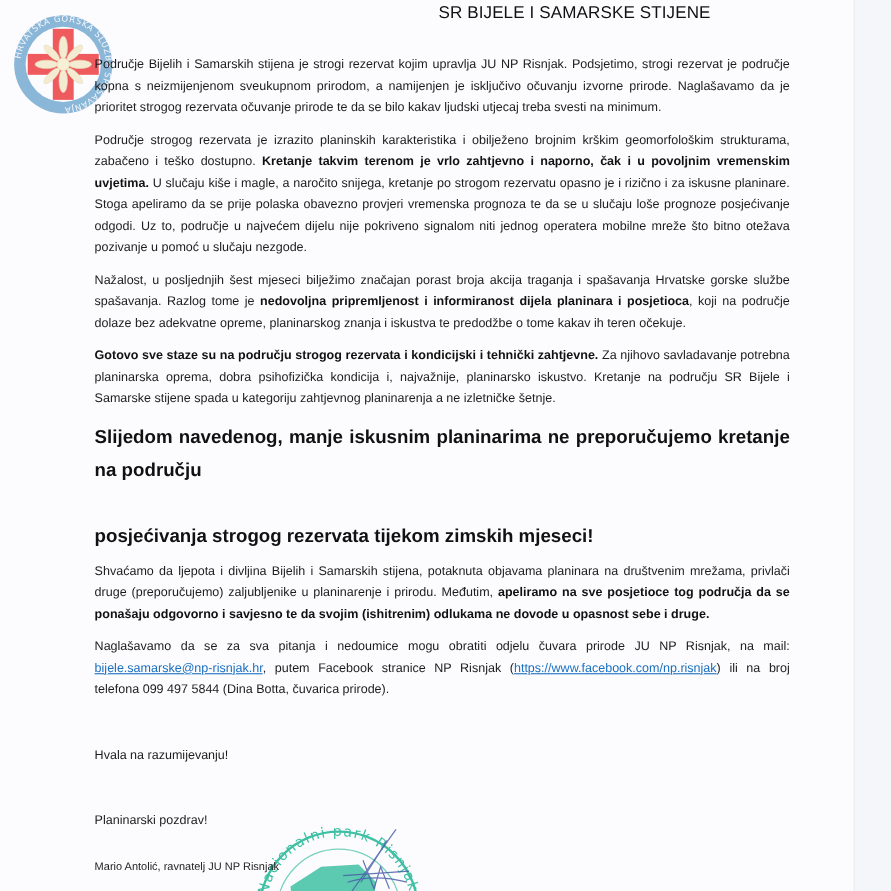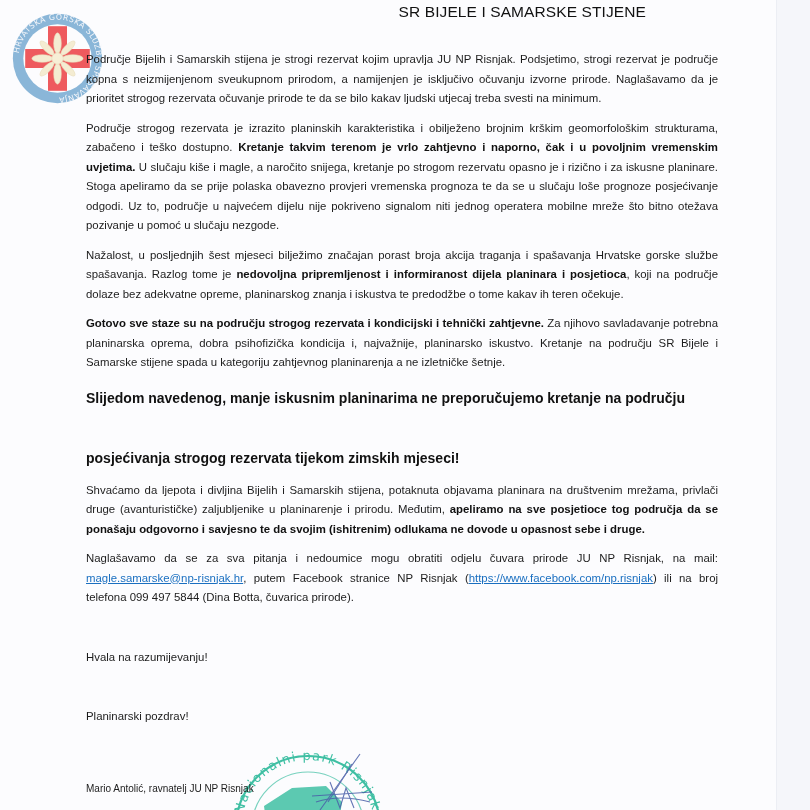--- a/index.html
+++ b/index.html
@@ -61,21 +61,21 @@
       margin: 0 0 10px 0;
       text-align: justify;
     }
     .content p.greeting {
       margin-bottom: 8px;
     }
     .content b { font-weight: bold; color: #111; }
     .callout {
       text-align: right;
       font-weight: bold;
-      font-size: 14px;
+      font-size: 17px;
       line-height: 30px;
       margin: 2px 0 8px 0 !important;
       color: #111;
     }
     .link {
       color: #1a6fc0;
       text-decoration: underline;
     }
     .closing p { margin-bottom: 10px; margin-top: 40px; }
     .signature {
@@ -150,25 +150,25 @@
       <b>Gotovo sve staze su na području strogog rezervata i kondicijski i tehnički zahtjevne.</b><span> Za njihovo savladavanje potrebna planinarska oprema, dobra psihofizička kondicija i, najvažnije, planinarsko iskustvo. Kretanje na području SR Bijele i Samarske stijene spada u kategoriju zahtjevnog planinarenja a ne izletničke šetnje.</span>
     </p>
 
     <p class="callout">
       <span>Slijedom navedenog, manje iskusnim planinarima ne preporučujemo kretanje na području</span><br>
       <br>
       <span>posjećivanja strogog rezervata tijekom zimskih mjeseci!</span>
     </p>
 
     <p>
-      <span>Shvaćamo da ljepota i divljina Bijelih i Samarskih stijena, potaknuta objavama planinara na društvenim mrežama, privlači druge (avanturističke) zaljubljenike u planinarenje i prirodu. Međutim, </span><b>apeliramo na sve posjetioce tog područja da se ponašaju odgovorno i savjesno te da svojim (ishitrenim) odlukama ne dovode u opasnost sebe i druge.</b>
-    </p>
-
-    <p>
-      <span>Naglašavamo da se za sva pitanja i nedoumice mogu obratiti odjelu čuvara prirode JU NP Risnjak, na mail: </span><span class="link">magle.samarske@np-risnjak.hr</span><span>, putem Facebook stranice NP Risnjak (</span><span class="link">https://www.facebook.com/np.risnjak</span><span>) ili na broj telefona 099 497 5844 (Dina Botta, čuvarica prirode).</span>
+      <span>Shvaćamo da ljepota i divljina Bijelih i Samarskih stijena, potaknuta objavama planinara na društvenim mrežama, privlači druge (preporučujemo) zaljubljenike u planinarenje i prirodu. Međutim, </span><b>apeliramo na sve posjetioce tog područja da se ponašaju odgovorno i savjesno te da svojim (ishitrenim) odlukama ne dovode u opasnost sebe i druge.</b>
+    </p>
+
+    <p>
+      <span>Naglašavamo da se za sva pitanja i nedoumice mogu obratiti odjelu čuvara prirode JU NP Risnjak, na mail: </span><span class="link">bijele.samarske@np-risnjak.hr</span><span>, putem Facebook stranice NP Risnjak (</span><span class="link">https://www.facebook.com/np.risnjak</span><span>) ili na broj telefona 099 497 5844 (Dina Botta, čuvarica prirode).</span>
     </p>
 
     <div class="closing">
       <p>Hvala na razumijevanju!</p>
       <p>Planinarski pozdrav!</p>
     </div>
   </div>
 
   <svg class="stamp" viewBox="0 0 170 150">
     <defs>

